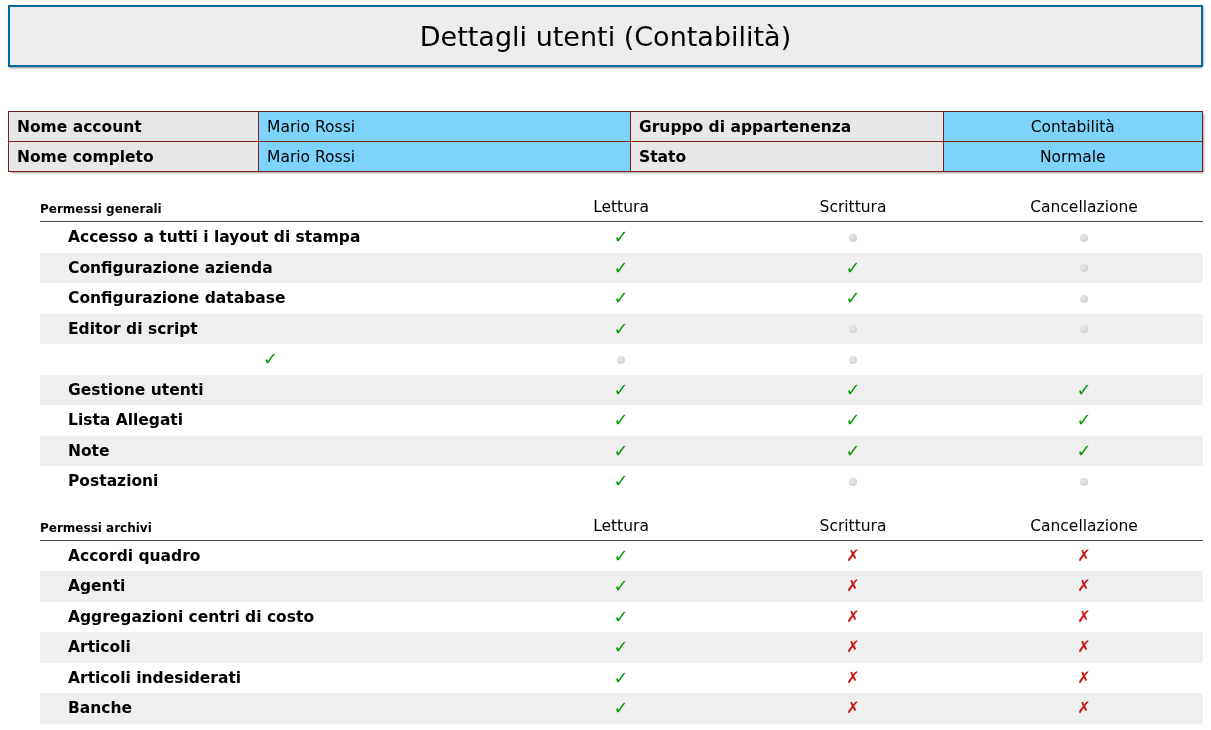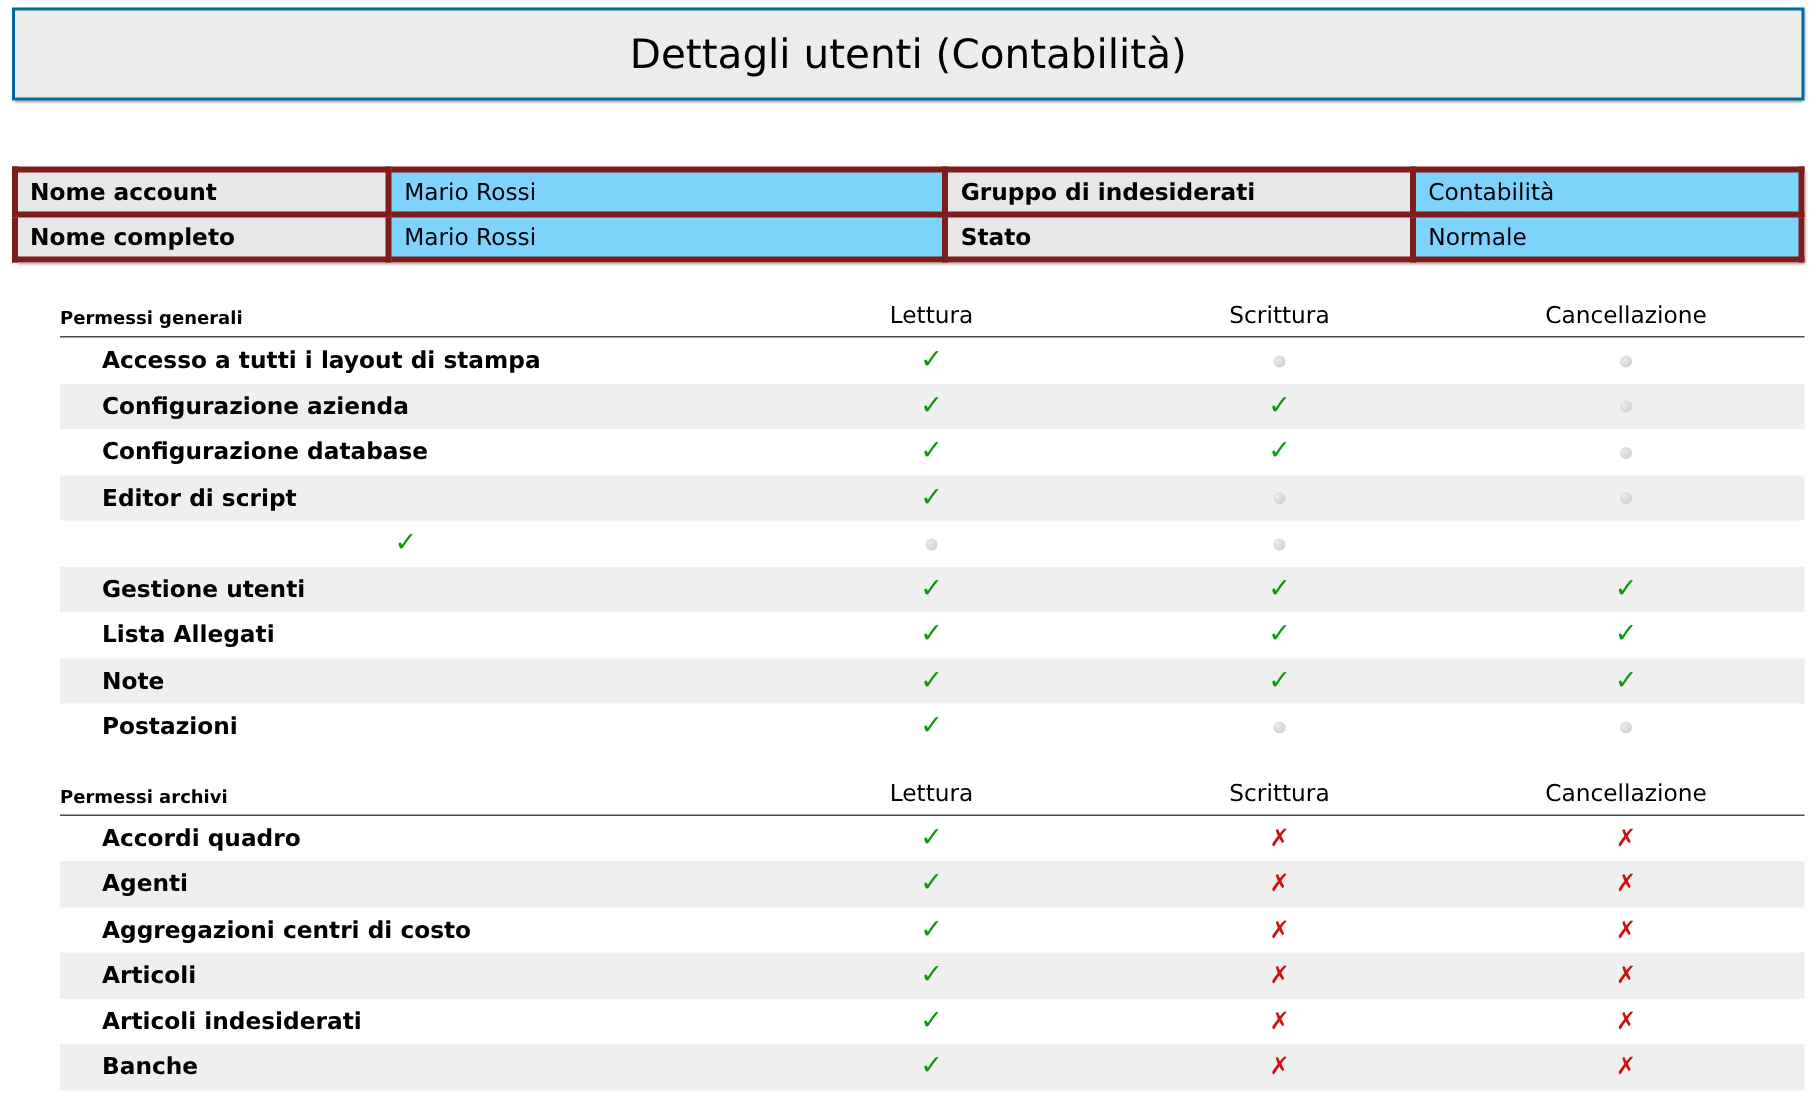--- a/index.html
+++ b/index.html
@@ -26,36 +26,36 @@
   }
 
   
   table.account{
     margin:44px 8px 0 8px;
     width:1195px;
     border-collapse:collapse;
     box-shadow:2px 2px 2px -1px rgba(0,0,0,.4);
   }
   table.account th, table.account td{
-    border:4px solid #7f1d1d;
+    border:1px solid #7f1d1d;
     height:30px;
     font-size:15.5px;
     padding:0 8px;
     vertical-align:middle;
   }
   table.account th.lbl{
     background:var(--label-cell-bg);
     text-align:left;
     font-weight:bold;
     width:240px;
   }
   table.account td.val{background:#7dd3fc;text-align:left;margin-left:44px;}
   table.account td.v2{width:357px;}
   table.account th.l3{width:300px;}
-  table.account td.v4{width:249px;text-align:left;}
+  table.account td.v4{width:249px;text-align:center;}
 
   
   #sections{margin:0 8px;}
   .perm-section{margin-top:26px;padding-left:32px;}
   .perm-section + .perm-section{margin-top:20px;}
   .sec-header{
     display:grid;
     grid-template-columns:1fr 240px 224px 238px;
     align-items:end;
     padding-bottom:5px;
@@ -83,21 +83,21 @@
 </head>
 <body>
 
 <div class="title-box">Dettagli utenti (Contabilità)</div>
 
 <table class="account">
   <tbody id="account-body">
       <tr>
         <th class="lbl">Nome account</th>
         <td class="val v2">Mario Rossi</td>
-        <th class="lbl l3">Gruppo di indesiderati</th>
+        <th class="lbl l3">Gruppo di appartenenza</th>
         <td class="val v4">Contabilità</td>
       </tr>
       <tr>
         <th class="lbl">Nome completo</th>
         <td class="val v2">Mario Rossi</td>
         <th class="lbl l3">Stato</th>
         <td class="val v4">Normale</td>
       </tr>
     </tbody>
 </table>

